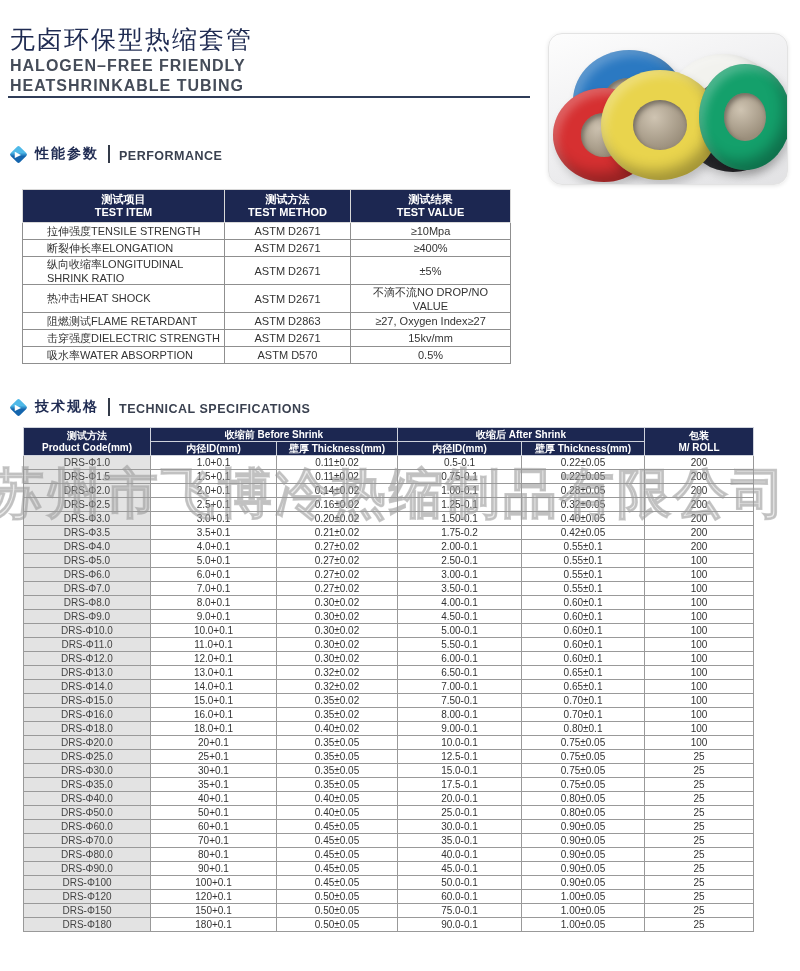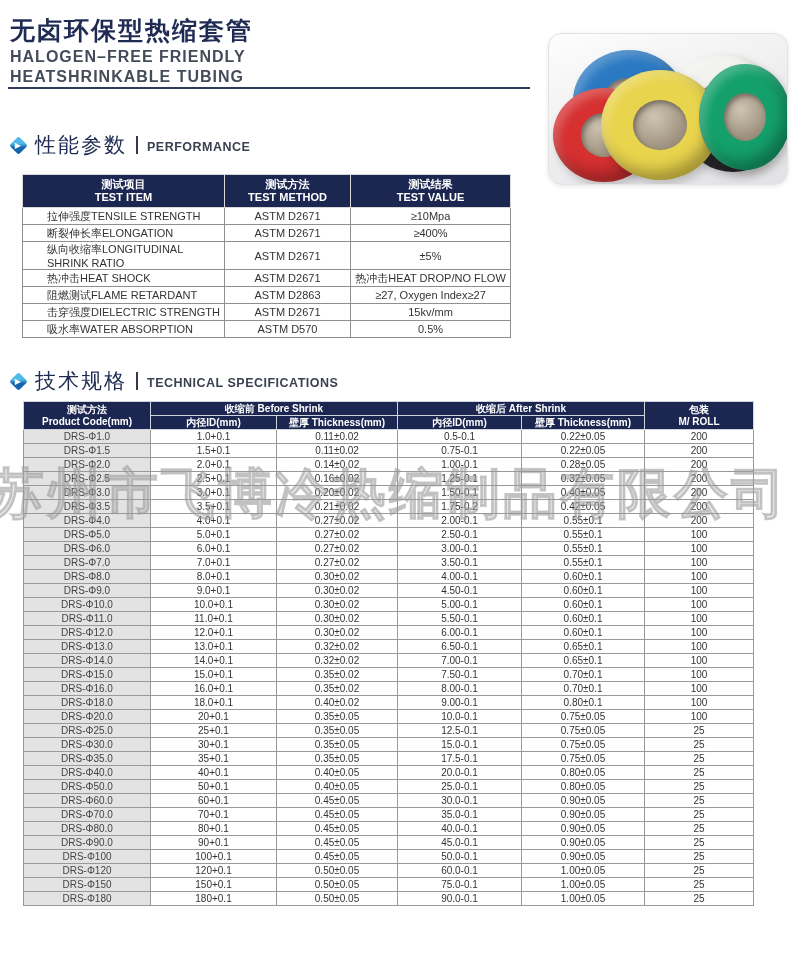--- a/index.html
+++ b/index.html
@@ -1,20 +1,20 @@
 <!DOCTYPE html>
 <html style="--navy: #1c2751; --title-navy: #1f2b52;"><head>
 <meta charset="utf-8">
 <style>
   * { margin:0; padding:0; box-sizing:border-box; }
   body { background:#fff; font-family:"Liberation Sans","DejaVu Sans",sans-serif; }
   .page { position:relative; width:800px; height:971px; background:#fff; overflow:hidden; }
 
   
-  .title-cn { margin:16px 0 0 10px; font-size:25px; line-height:28px; font-weight:bold;
+  .title-cn { margin:25px 0 0 10px; font-size:25px; line-height:28px; font-weight:normal;
               color:var(--title-navy,#1f2b52); letter-spacing:2px; }
   .subtitle { margin:3px 0 0 10px; font-size:16px; line-height:20px; color:#454c59;
               letter-spacing:1px; font-weight:bold; }
   .rule { margin:0 0 0 8px; width:522px; height:2px; background:#2f3c58; }
 
   
   .photo { position:absolute; left:548px; top:33px; width:240px; height:152px;
            border-radius:14px; background:linear-gradient(160deg,#fdfdfd 0%,#ececee 60%,#e2e2e4 100%);
            border:1px solid #e3e3e3; box-shadow:0 1px 4px rgba(0,0,0,.10); overflow:hidden; }
   .roll { position:absolute; border-radius:50%;
@@ -32,27 +32,27 @@
 
   
   .sec-head { display:flex; align-items:center; height:24px; }
   .sec-head.first  { margin:44px 0 0 12px; }
   .sec-head.second { margin:31px 0 0 12px; }
   .sec-icon { display:inline-flex; align-items:center; justify-content:center;
               width:13px; height:13px; margin:0 10px 0 0;
               background:linear-gradient(135deg,#4fb9e8 40%, #1465ad 60%);
               transform:rotate(45deg); border-radius:2px; }
   .sec-icon span { transform:rotate(-45deg); color:#fff; font-size:8px; line-height:1; }
-  .sec-cn { font-size:21px; font-weight:normal; color:var(--title-navy,#1f2b52); letter-spacing:2px; }
+  .sec-cn { font-size:14px; font-weight:bold; color:var(--title-navy,#1f2b52); letter-spacing:2px; }
   .sec-en { margin-left:9px; padding-left:9px; border-left:2px solid #333a48;
             font-size:12.5px; font-weight:bold; color:#3a4150; letter-spacing:.5px; padding-top:4px; }
 
   
   table { border-collapse:collapse; table-layout:fixed; }
-  .perf { margin:17px 0 0 22px; width:488px; font-size:11px; }
+  .perf { margin:23px 0 0 22px; width:488px; font-size:11px; }
   .perf th { background:var(--navy,#1c2751); color:#fff; height:33px; font-size:11px;
              font-weight:bold; border:1px solid #d8d8d8; line-height:13px; }
   .perf td { height:17px; border:1px solid #8f8f8f; color:#333; padding:0 4px; text-align:center; }
   .perf td:first-child { text-align:left; padding-left:24px; }
   .perf tr { border:1px solid #8f8f8f; }
   .perf, .spec { border:1px solid #555; }
 
   
   .spec { margin:8px 0 0 23px; width:730px; font-size:10px; }
   .spec th { background:var(--navy,#1c2751); color:#fff; font-size:10px; font-weight:bold;
@@ -141,21 +141,21 @@
           <td>≥400%</td>
         </tr>
         <tr>
           <td>纵向收缩率LONGITUDINAL SHRINK RATIO</td>
           <td>ASTM D2671</td>
           <td>±5%</td>
         </tr>
         <tr>
           <td>热冲击HEAT SHOCK</td>
           <td>ASTM D2671</td>
-          <td>热冲击HEAT DROP/NO FLOW</td>
+          <td>不滴不流NO DROP/NO VALUE</td>
         </tr>
         <tr>
           <td>阻燃测试FLAME RETARDANT</td>
           <td>ASTM D2863</td>
           <td>≥27, Oxygen Index≥27</td>
         </tr>
         <tr>
           <td>击穿强度DIELECTRIC STRENGTH</td>
           <td>ASTM D2671</td>
           <td>15kv/mm</td>

